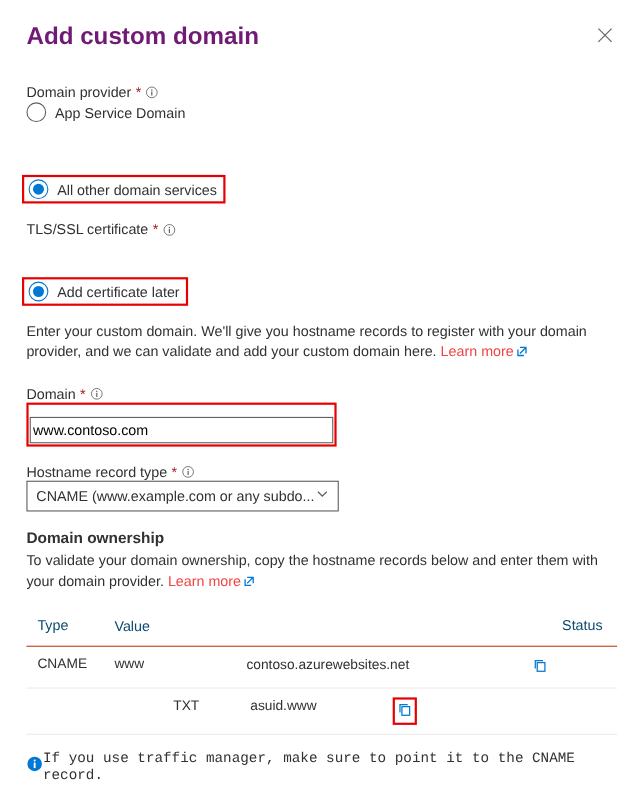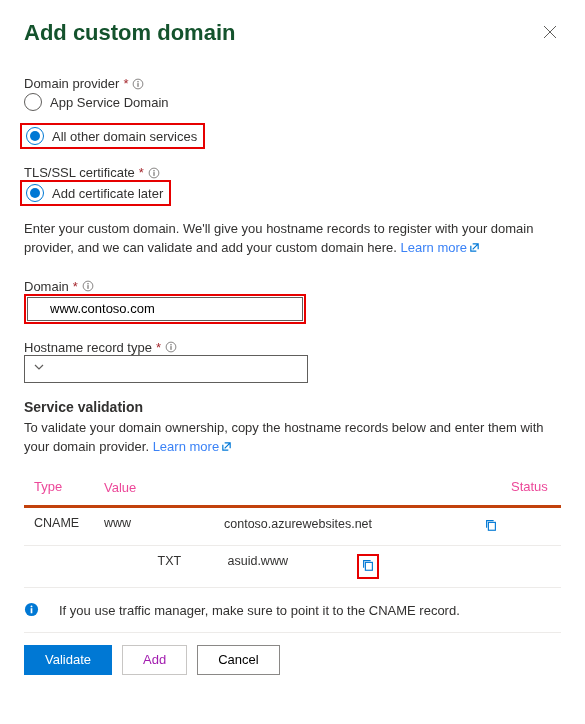--- a/index.html
+++ b/index.html
@@ -6,66 +6,66 @@
   body {
     margin: 0;
     padding: 20px 24px 18px 24px;
     font-family: "Segoe UI", Arial, sans-serif;
     font-size: 13px;
     color: #323130;
     width: 585px;
     background: #fff;
   }
   .header { display: flex; justify-content: space-between; align-items: center; margin-bottom: 28px; }
-  h1 { font-size: 22px; font-weight: 600; margin: 0; color: #14532d; }
+  h1 { font-size: 22px; font-weight: 600; margin: 0; color: #701a75; }
   .close-btn { cursor: pointer; padding: 4px; }
   .close-btn svg { width: 14px; height: 14px; stroke: #605e5c; stroke-width: 1px; }
 
   .form-row { display: flex; align-items: flex-start; margin-bottom: 14px; flex-direction: column; }
   .label-col { width: 260px; display: flex; align-items: center; gap: 4px; padding-top: 2px; font-size: 13px; color: #323130; }
   .asterisk { color: #a4262c; }
   .info-icon { display:inline-flex; }
   .info-icon svg { width: 12px; height: 12px; }
   .options-col { flex: 1; display: flex; flex-direction: column; gap: 10px; justify-content: center; }
 
   .radio-opt { display: flex; align-items: center; gap: 8px; font-size: 13px; cursor: pointer; padding: 2px 4px 2px 0; }
   .radio { width: 18px; height: 18px; border-radius: 50%; border: 1px solid #605e5c; display:inline-flex; align-items:center; justify-content:center; flex-shrink:0; }
   .radio.selected { border-color: #0078d4; }
   .radio.selected::after { content:""; width:10px; height:10px; border-radius:50%; background:#0078d4; }
-  .highlight { border: 2px solid #e60000; padding-right:6px; margin-left:-4px; padding-left:4px; }
+  .highlight { border: 2px solid #e60000; padding-right:6px; margin-left:-4px; padding-left:4px;margin-top:36px; }
 
   .desc { font-size: 13px; color: #323130; margin: 6px 0 18px 0; line-height: 1.45; }
-  .link { color: #3b82f6; text-decoration: none; cursor:pointer; }
+  .link { color: #ef4444; text-decoration: none; cursor:pointer; }
   .ext-icon { display:inline-block; vertical-align:-1px; margin-left:2px; }
   .ext-icon svg { width:11px; height:11px; }
 
-  .text-input { width: 280px; height: 26px; border: 1px solid #605e5c; padding: 0 22px; font-size: 13px; font-family:inherit; }
+  .text-input { width: 280px; height: 26px; border: 1px solid #605e5c; padding: 0 2px; font-size: 13px; font-family:inherit;margin-top:10px; }
   .input-highlight { border: 2px solid #e60000; padding: 1px; display:inline-block; }
   .input-highlight .text-input { border: 1px solid #605e5c; width: 276px; height:24px; }
 
   .select-wrap { width: 284px; height: 28px; border: 1px solid #605e5c; display:flex; align-items:center; justify-content:space-between; padding: 0 8px; cursor:pointer; font-size:13px; overflow:hidden; white-space:nowrap; }
   .select-wrap span { overflow:hidden; text-overflow:ellipsis; }
   .chev svg { width:12px; height:12px; }
 
   h2 { font-size: 14px; font-weight: 600; margin: 16px 0 4px 0; }
 
   .table { width: 100%; margin-top: 14px; }
   .thead, .trow { display:flex; align-items:flex-start; padding: 8px 0; }
-  .thead { border-bottom: 3px solid #c2410c; font-size:13px; color:#ec4899; }
+  .thead { border-bottom: 1px solid #c2410c; font-size:13px; color:#0c4a6e; }
   .trow { border-bottom: 1px solid #edebe9; font-size: 12.5px; justify-content: center; }
   .c-type { width: 80px; padding-left: 10px;}
   .c-host { width: 120px; }
   .c-value { flex:1; word-break: break-all; padding-right: 10px; line-height:1.35; }
   .c-copy { width: 40px; display:flex; justify-content:center; }
   .c-status { width: 50px; text-align:left; }
   .copy-btn { cursor:pointer; display:inline-flex; padding:2px; }
   .copy-btn svg { width:14px; height:14px; }
   .copy-highlight { border: 2px solid #e60000; }
 
-  .info-row { display:flex; align-items:center; gap:20px; margin: 14px 0 12px 0; font-size:13px; }
+  .info-row { display:flex; align-items:center; gap:0; margin: 14px 0 12px 0; font-size:13px;font-family:Liberation Mono, monospace; }
   .info-circle svg { width:15px; height:15px; }
 
   .footer { display:flex; gap:10px; border-top: 1px solid #edebe9; padding-top: 12px; }
   .btn { height: 30px; padding: 0 20px; font-size: 13px; border: 1px solid #8a8886; background:#fff; cursor:pointer; font-family:inherit; }
   .btn.primary { background:#0078d4; color:#fff; border-color:#0078d4; }
   .btn.disabled { color: #a21caf; border-color:#c8c6c4; cursor:default; }
 </style>
 </head>
 <body>
 
@@ -157,28 +157,29 @@
     <span class="info-icon">
         <svg viewBox="0 0 16 16">
           <circle cx="8" cy="8" r="6.5" fill="none" stroke="#605e5c" stroke-width="1"></circle>
           <circle cx="8" cy="5" r="0.9" fill="#605e5c"></circle>
           <rect x="7.3" y="6.8" width="1.4" height="5" fill="#605e5c"></rect>
         </svg>
       </span>
   </div>
   <div class="options-col">
     <div class="select-wrap">
+      <span>CNAME (www.example.com or any subdo...</span>
       <span class="chev"><svg viewBox="0 0 12 12">
             <path d="M2 4l4 4 4-4" fill="none" stroke="#605e5c" stroke-width="1.2"></path>
           </svg></span>
     </div>
   </div>
 </div>
 
-<h2>Service validation</h2>
+<h2>Domain ownership</h2>
 <div class="desc" style="margin:0 0 4px 0;">
   <span>To validate your domain ownership, copy the hostname records below and enter them with your domain provider.</span>
   <a class="link"><span>Learn more</span><span class="ext-icon"><svg viewBox="0 0 12 12">
           <path d="M4 2h6v6M10 2L4 8" fill="none" stroke="#0078d7" stroke-width="1.3"></path>
           <path d="M8 10H2V4" fill="none" stroke="#0078d7" stroke-width="1.3"></path>
         </svg></span></a>
 </div>
 
 <div class="table">
   <div class="thead">

